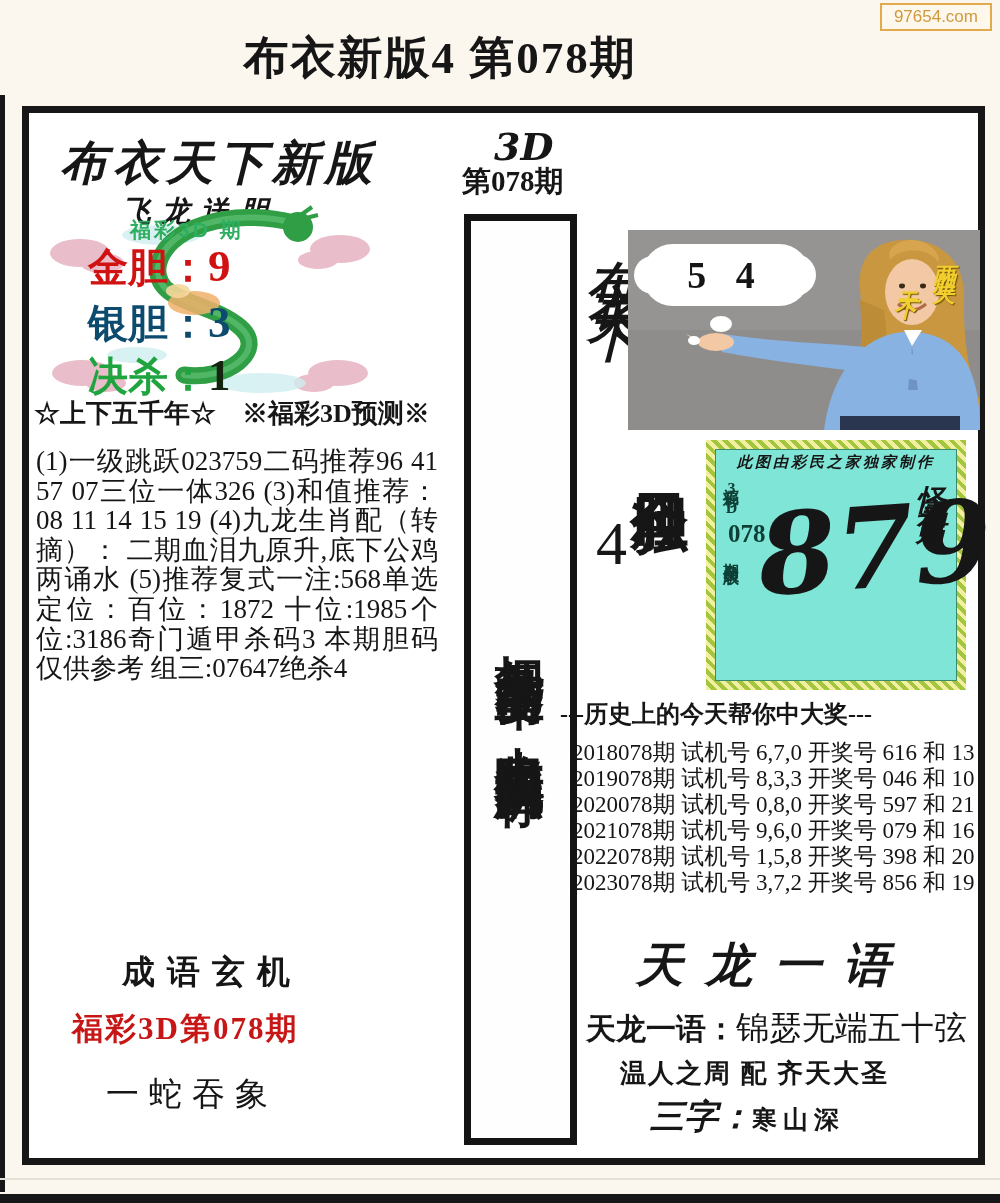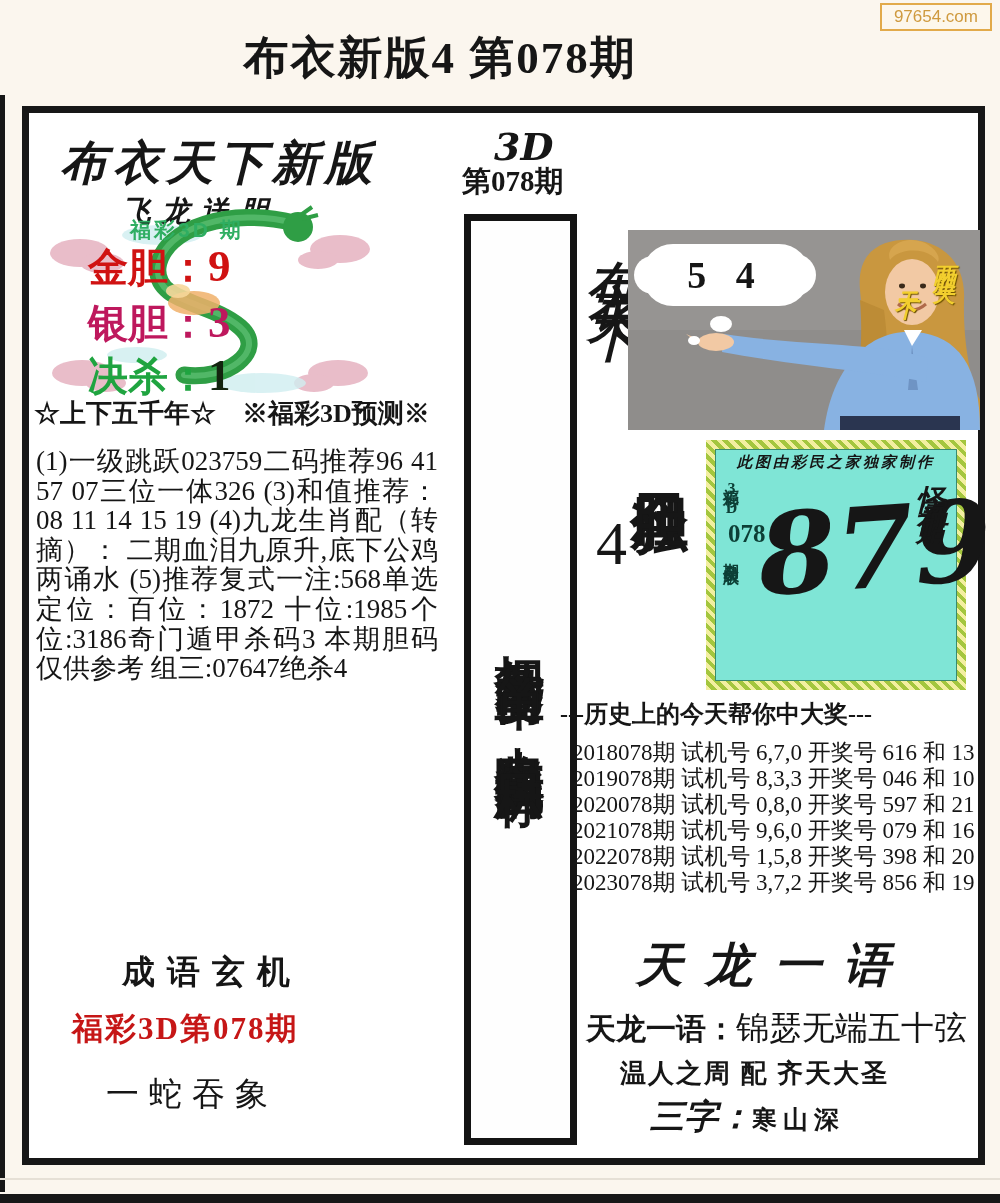--- a/index.html
+++ b/index.html
@@ -38,21 +38,21 @@
     font-family:Liberation Sans, sans-serif;font-style:italic;}
   .sub-masthead{left:122px;top:192px;font-size:29px;font-weight:900;letter-spacing:10px;
     font-family:"DejaVu Serif", serif;font-style:italic;}
   .issue-line{left:130px;top:216px;font-size:21px;font-weight:bold;color:#2fae62;
     letter-spacing:3px;font-family:"Liberation Sans", sans-serif;z-index:2;}
   .dragon{left:42px;top:205px;z-index:1;}
   .pred-line{font-weight:900;z-index:2;white-space:nowrap;}
   .pred-label{font-size:40px;}
   .pred-value{font-size:45px;}
   .gold{left:88px;top:240px;color:#d01212;}
-  .silver{left:88px;top:296px;color:#be185d;}
+  .silver{left:88px;top:296px;color:#0c4a6e;}
   .kill{left:88px;top:349px;color:#1fa440;}
   .kill .pred-value{color:#13240f;}
   .slogan-row{left:34px;top:396px;font-size:26px;font-weight:bold;white-space:nowrap;}
   .paragraph{left:36px;top:447px;width:402px;font-size:27px;line-height:29.6px;
     text-align:justify;}
   .idiom-title{left:122px;top:950px;font-size:33px;font-weight:bold;letter-spacing:12px;}
   .idiom-issue{left:72px;top:1008px;font-size:31px;font-weight:bold;color:#c61616;letter-spacing:2px;}
   .idiom{left:106px;top:1072px;font-size:33px;letter-spacing:10px;}
 
   

